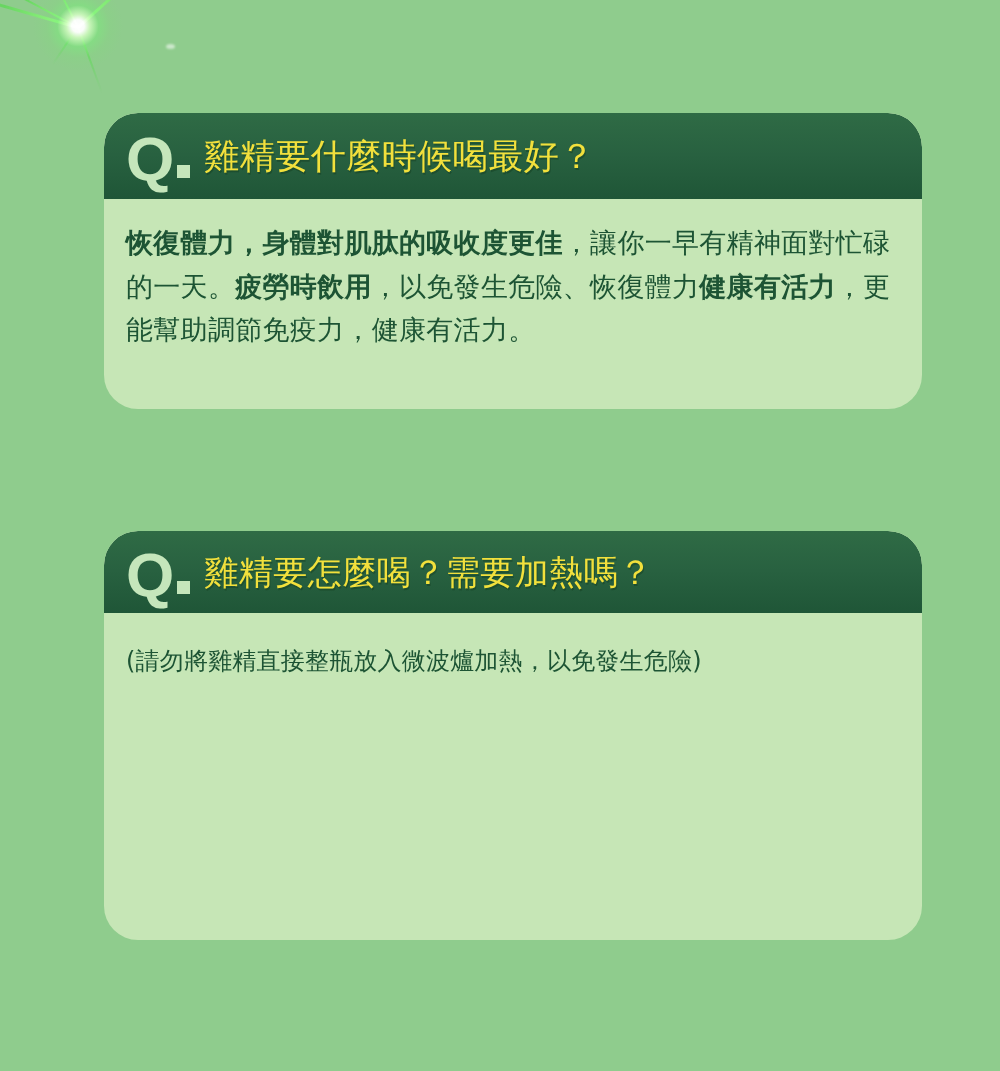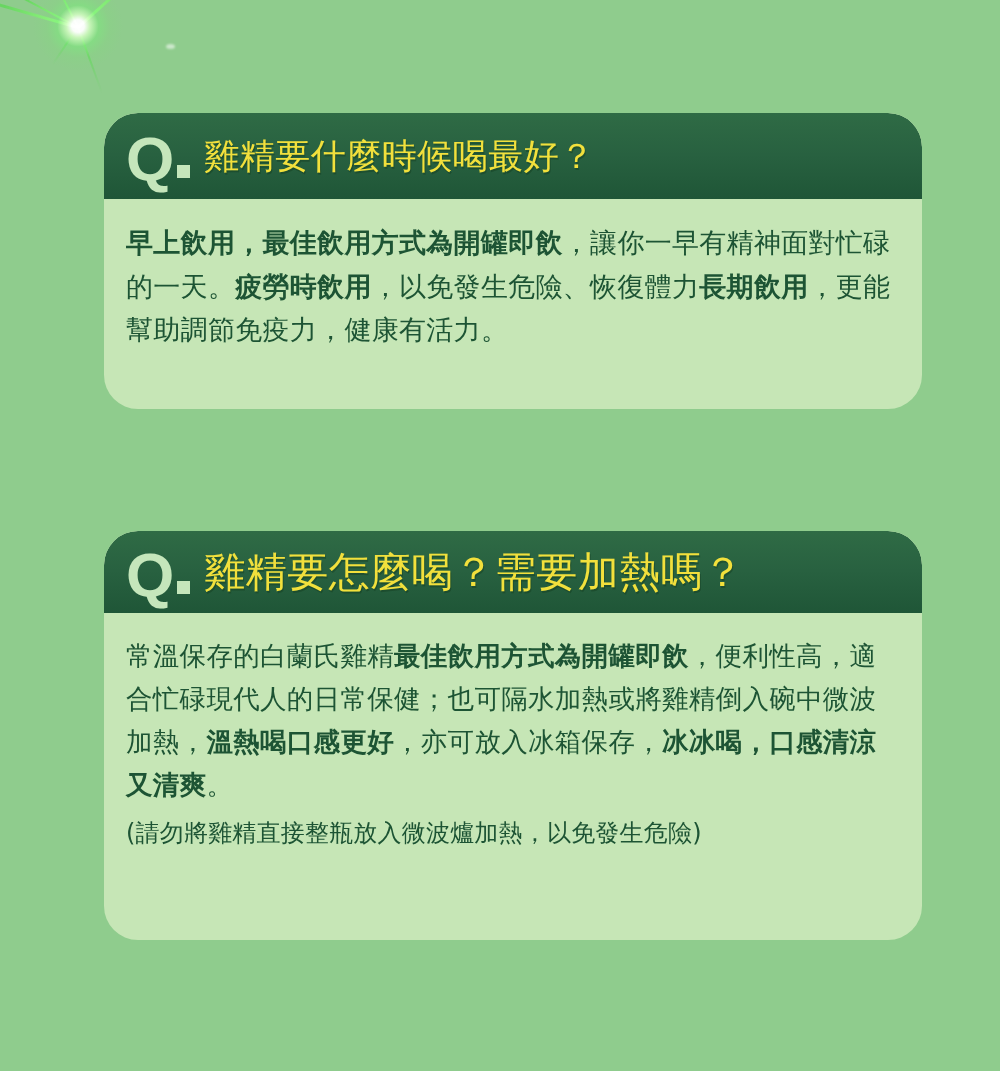--- a/index.html
+++ b/index.html
@@ -121,21 +121,21 @@
   .q-title {
     color: #f2e03c;
     font-size: 35px;
     font-weight: normal;
     letter-spacing: 0.5px;
     line-height: 1;
     text-shadow: 1px 2px 0 rgba(20,60,30,0.45);
     white-space: nowrap;
     font-family: "DejaVu Sans", "Liberation Sans", sans-serif;
   }
-  #card-2 .q-title { font-size: 41px; }
+  #card-2 .q-title { font-size: 34px; }
 
   .card-body {
     padding: 22px 26px 20px 22px;
     box-sizing: border-box;
   }
   .answer {
     color: #1d5434;
     font-size: 27px;
     line-height: 1.62;
     letter-spacing: 0.3px;
@@ -169,29 +169,28 @@
 
 <div class="card" id="card-1">
   <div class="card-header">
     <span class="q-mark">
       <span class="q-letter">Q</span>
       <span class="q-dot"></span>
     </span>
     <span class="q-title">雞精要什麼時候喝最好？</span>
   </div>
   <div class="card-body">
-    <p class="answer"><b>早上飲用，最佳飲用方式為開罐即飲</b><span>，讓你一早有精神面對忙碌的一天。</span><b>疲勞時飲用</b><span>，以免發生危險、恢復體力</span><b>長期飲用</b><span>，更能幫助調節免疫力，健康有活力。</span></p>
+    <p class="answer"><b>恢復體力，身體對肌肽的吸收度更佳</b><span>，讓你一早有精神面對忙碌的一天。</span><b>疲勞時飲用</b><span>，以免發生危險、恢復體力</span><b>健康有活力</b><span>，更能幫助調節免疫力，健康有活力。</span></p>
   </div>
 </div>
 
 <div class="card" id="card-2">
   <div class="card-header">
     <span class="q-mark">
       <span class="q-letter">Q</span>
       <span class="q-dot"></span>
     </span>
     <span class="q-title">雞精要怎麼喝？需要加熱嗎？</span>
   </div>
   <div class="card-body">
-    <p class="answer"><span>常溫保存的白蘭氏雞精</span><b>最佳飲用方式為開罐即飲</b><span>，便利性高，適合忙碌現代人的日常保健；也可隔水加熱或將雞精倒入碗中微波加熱，</span><b>溫熱喝口感更好</b><span>，亦可放入冰箱保存，</span><b>冰冰喝，口感清涼又清爽</b><span>。</span></p>
     <p class="note">(請勿將雞精直接整瓶放入微波爐加熱，以免發生危險)</p>
   </div>
 </div>
 
 </body></html>

